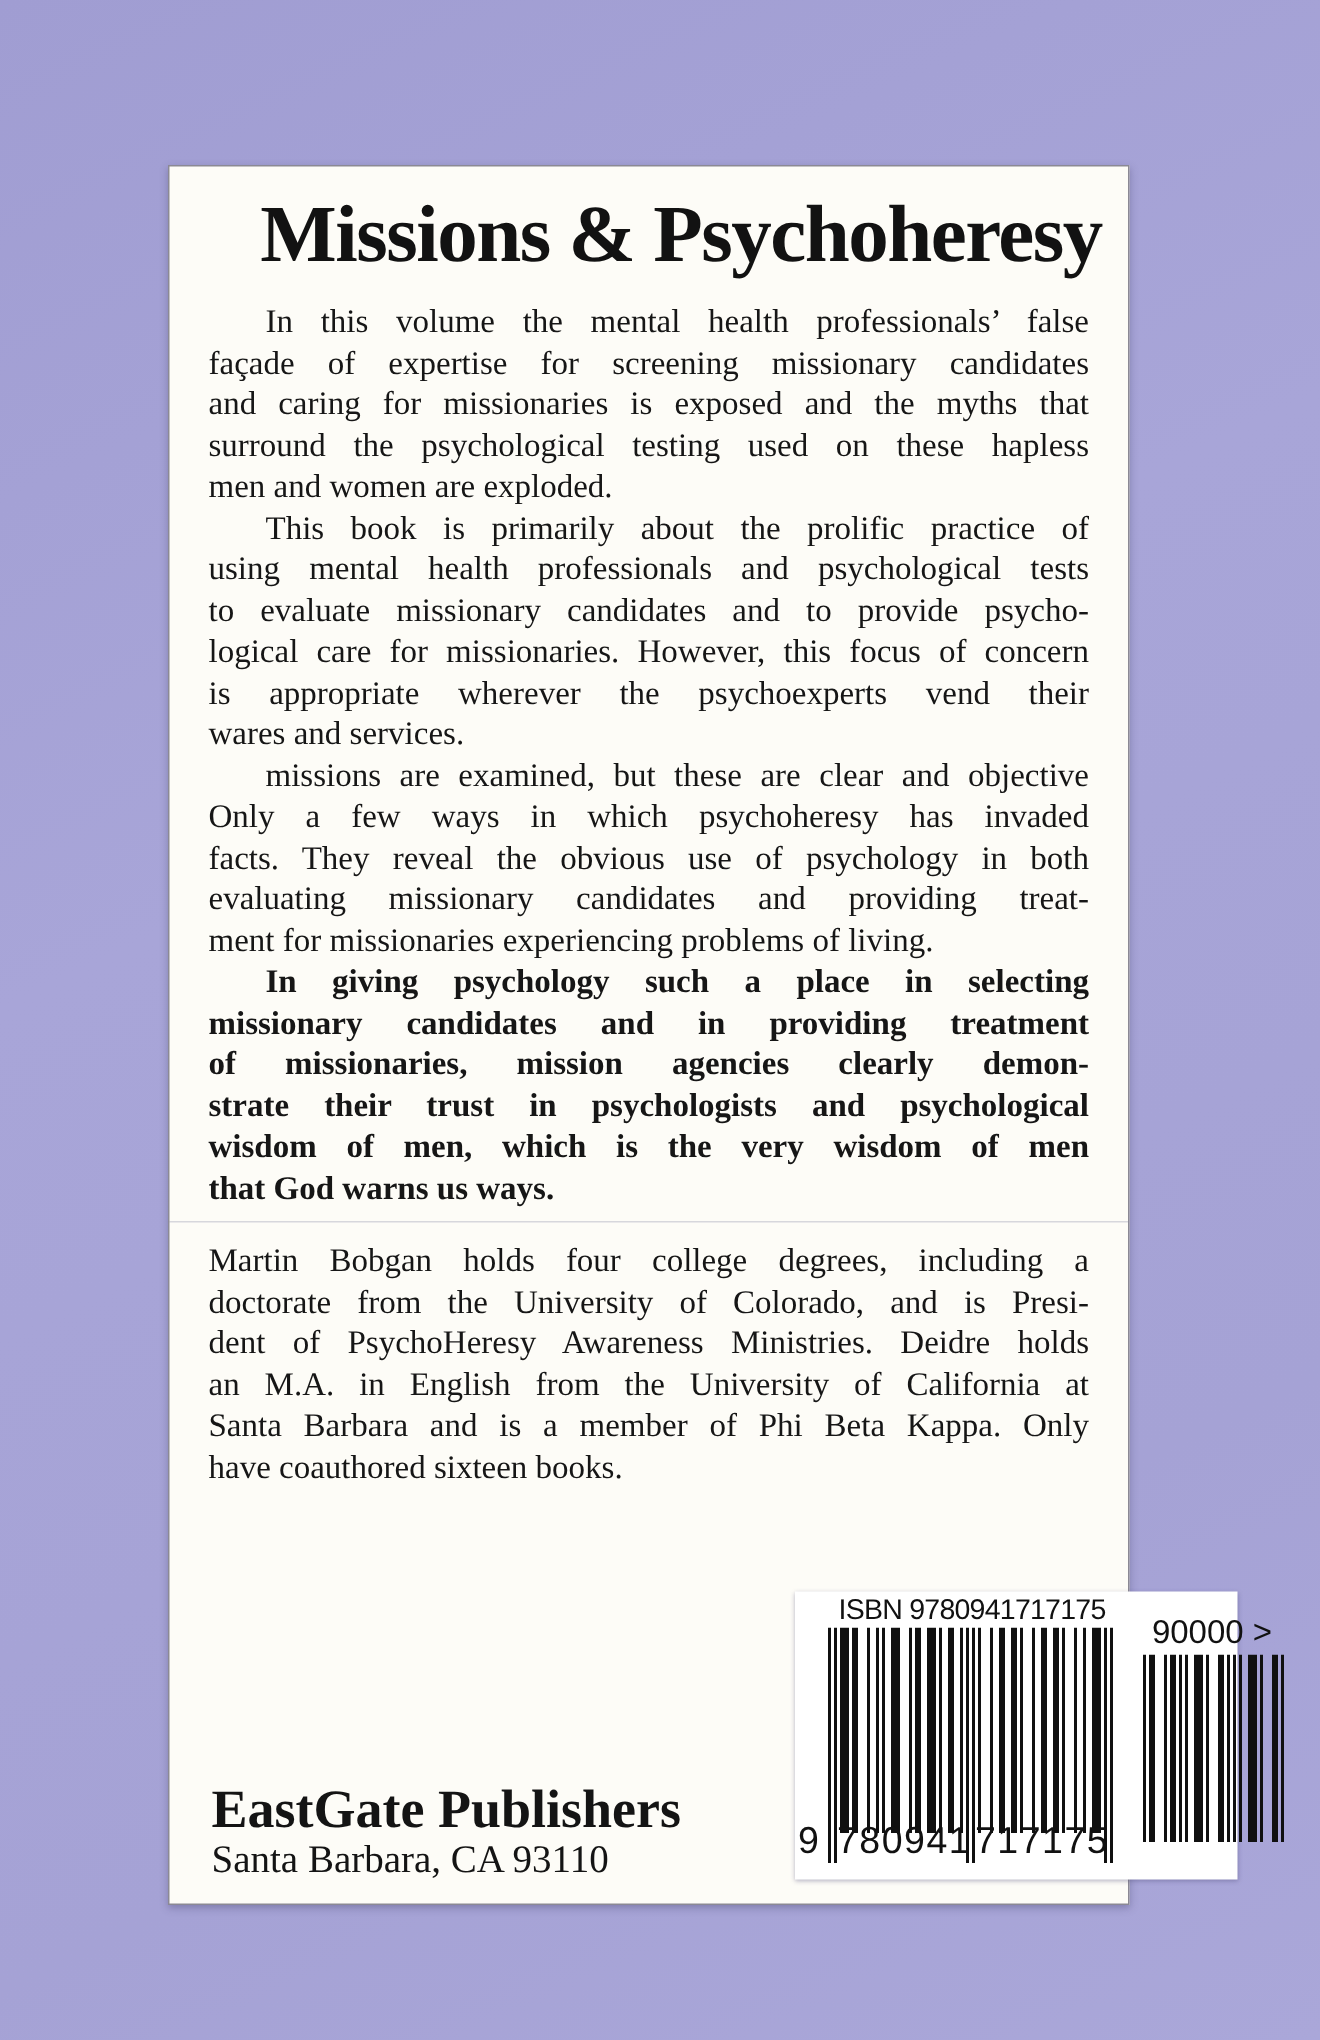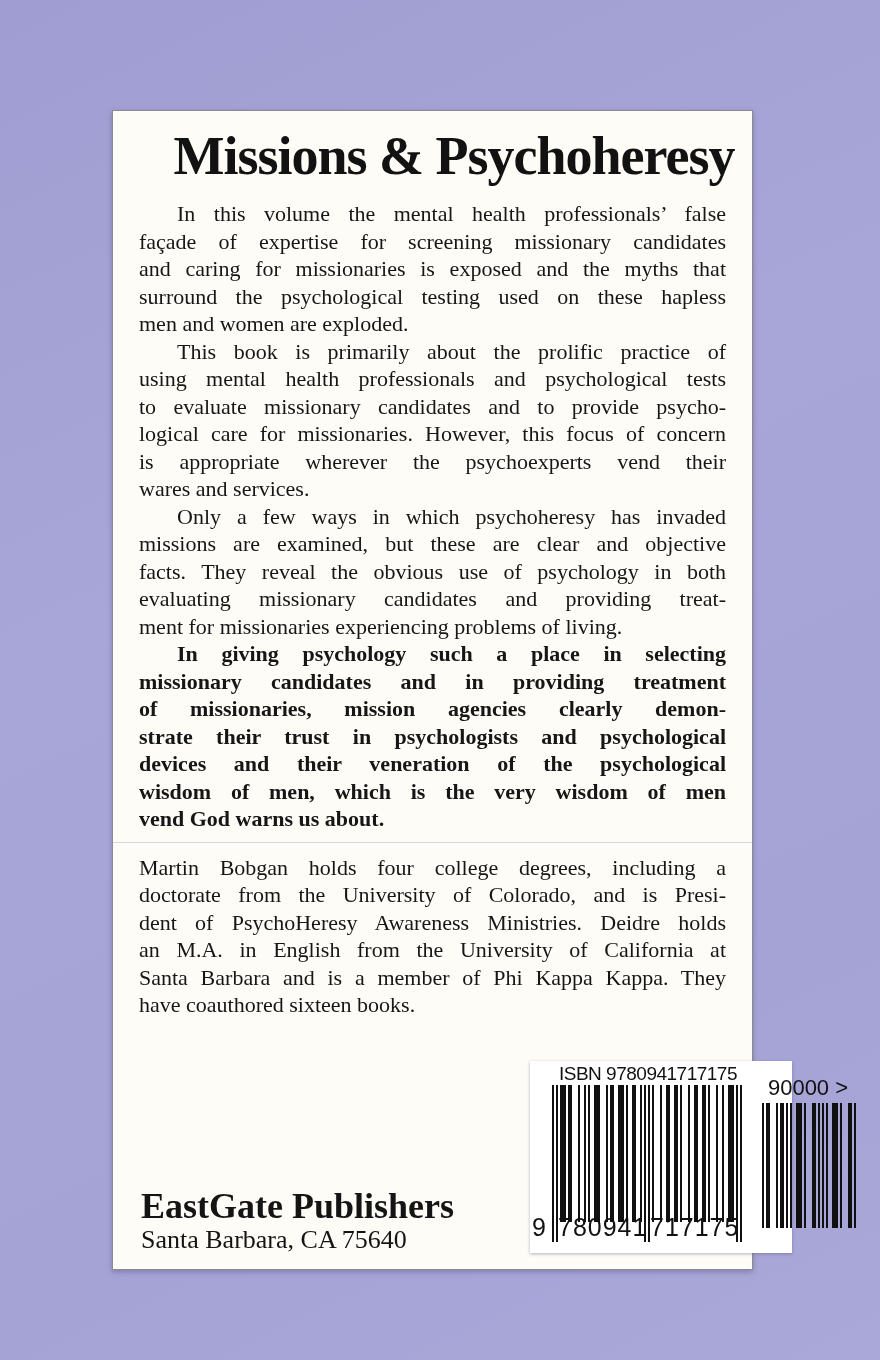--- a/index.html
+++ b/index.html
@@ -59,20 +59,21 @@
   .publisher .pub-name{font-weight:bold;font-size:36px;}
   .publisher .pub-addr{font-size:26px;}
   #barcode-box{
     position:absolute;
     left:530px;top:1061px;
     width:262px;height:192px;
     background:#ffffff;
     box-shadow:0 1px 3px rgba(70,68,115,.4);
     font-family:"Liberation Sans", sans-serif;
     color:#111;
+    padding-left:33px;
   }
   .isbn-label{
     position:absolute;
     left:20px;top:2px;width:196px;
     text-align:center;
     font-size:19px;
     letter-spacing:-0.5px;
     white-space:nowrap;
   }
   #ean13-svg{position:absolute;left:22px;top:24px;}
@@ -113,50 +114,49 @@
           </div>
           <div class="para indent">
             <div class="jline">This book is primarily about the prolific practice of</div>
             <div class="jline">using mental health professionals and psychological tests</div>
             <div class="jline">to evaluate missionary candidates and to provide psycho-</div>
             <div class="jline">logical care for missionaries. However, this focus of concern</div>
             <div class="jline">is appropriate wherever the psychoexperts vend their</div>
             <div class="jline last">wares and services.</div>
           </div>
           <div class="para indent">
+            <div class="jline">missions are examined, but these are clear and objective</div>
             <div class="jline">Only a few ways in which psychoheresy has invaded</div>
-            <div class="jline">missions are examined, but these are clear and objective</div>
             <div class="jline">facts. They reveal the obvious use of psychology in both</div>
             <div class="jline">evaluating missionary candidates and providing treat-</div>
             <div class="jline last">ment for missionaries experiencing problems of living.</div>
           </div>
           <div class="para indent bold">
             <div class="jline">In giving psychology such a place in selecting</div>
             <div class="jline">missionary candidates and in providing treatment</div>
             <div class="jline">of missionaries, mission agencies clearly demon-</div>
             <div class="jline">strate their trust in psychologists and psychological</div>
-            <div class="jline">devices and their veneration of the psychological</div>
             <div class="jline">wisdom of men, which is the very wisdom of men</div>
-            <div class="jline last">vend God warns us about.</div>
+            <div class="jline last">that God warns us ways.</div>
           </div>
         </div>
       <div class="crease"></div>
       <div id="bio" class="para bio">
           <div class="jline">Martin Bobgan holds four college degrees, including a</div>
           <div class="jline">doctorate from the University of Colorado, and is Presi-</div>
           <div class="jline">dent of PsychoHeresy Awareness Ministries. Deidre holds</div>
           <div class="jline">an M.A. in English from the University of California at</div>
-          <div class="jline">Santa Barbara and is a member of Phi Kappa Kappa. They</div>
+          <div class="jline">Santa Barbara and is a member of Phi Beta Kappa. Only</div>
           <div class="jline last">have coauthored sixteen books.</div>
         </div>
     </div>
 
     <div class="publisher">
       <div class="pub-name">EastGate Publishers</div>
-      <div class="pub-addr">Santa Barbara, CA 75640</div>
+      <div class="pub-addr">Santa Barbara, CA 93110</div>
     </div>
   </div>
 
   <div id="barcode-box">
     <div class="isbn-label">ISBN 9780941717175</div>
     <svg id="ean13-svg" width="192" height="158">
         <rect x="0" y="0" width="2" height="157" fill="#101010"></rect>
         <rect x="4" y="0" width="2" height="157" fill="#101010"></rect>
         <rect x="8" y="0" width="6" height="137" fill="#101010"></rect>
         <rect x="16" y="0" width="4" height="137" fill="#101010"></rect>

